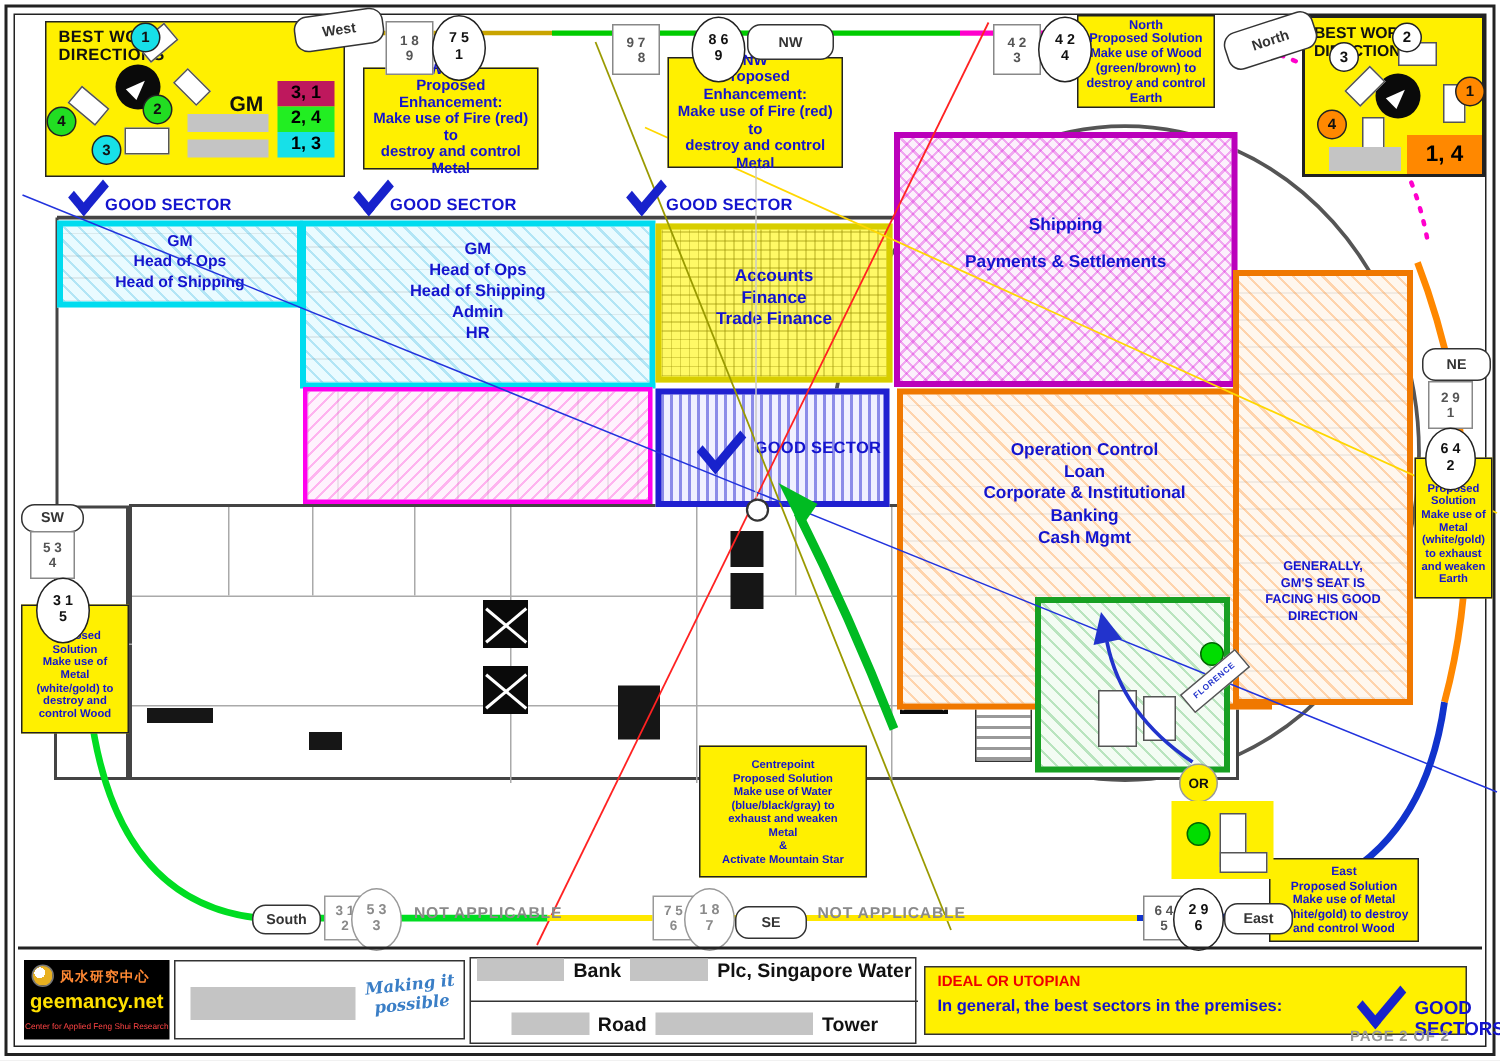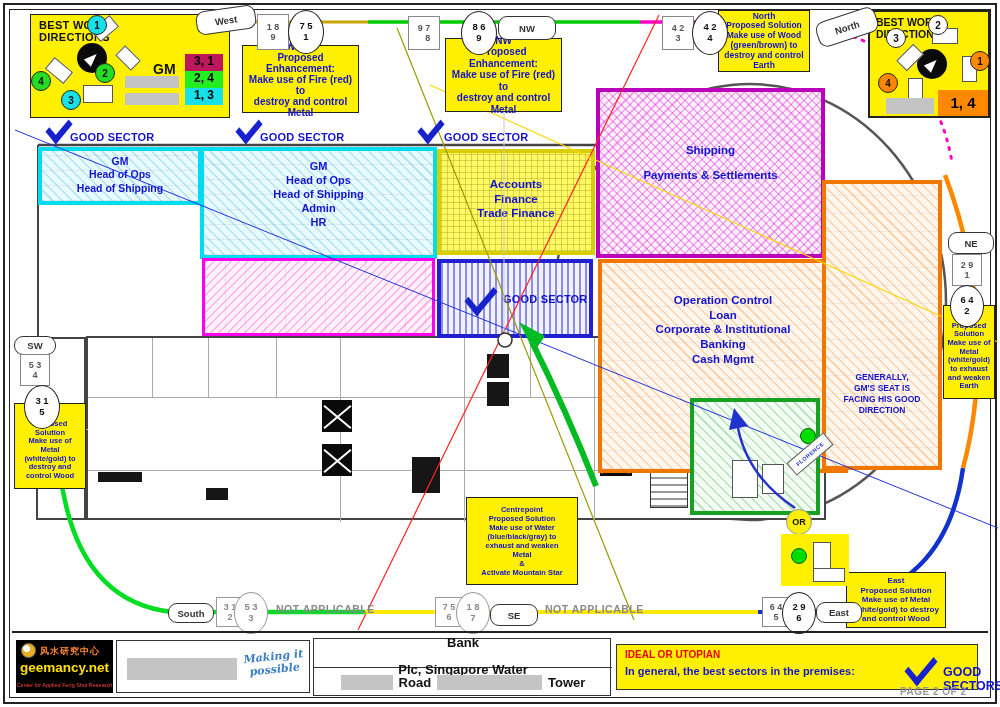--- a/index.html
+++ b/index.html
@@ -347,21 +347,21 @@
     <div class="abs" style="left:0;top:42px;width:97px;text-align:center;font-size:5.5px;color:#FF4444;">Center for Applied Feng Shui Research</div>
   </div>
 
   <div class="abs z6" style="left:116px;top:640px;width:194px;height:53px;background:#fff;border:1.5px solid #333;">
     <div class="blob" style="left:10px;top:17px;width:110px;height:22px;"></div>
     <div class="abs pre" style="left:126px;top:9px;width:62px;text-align:center;transform:rotate(-6deg);font-family:'DejaVu Serif',serif;font-style:italic;font-size:11px;color:#3A7EC6;font-weight:bold;">Making it
 possible</div>
   </div>
 
   <div class="abs z6" style="left:313px;top:638px;width:298px;height:58px;background:#fff;border:1.5px solid #333;">
-    <div class="abs" style="left:0;top:0;width:298px;height:29px;border-bottom:1.5px solid #333;display:flex;align-items:center;justify-content:center;gap:6px;font-weight:bold;font-size:13px;color:#111;box-sizing:border-box;flex-direction:column;">
+    <div class="abs" style="left:0;top:0;width:298px;height:29px;border-bottom:1.5px solid #333;display:flex;justify-content:center;gap:6px;font-weight:bold;font-size:13px;color:#111;box-sizing:border-box;">
       <span class="blob" style="position:static;width:58px;height:15px;display:inline-block;"></span>
       <span>Bank</span>
       <span class="blob" style="position:static;width:52px;height:15px;display:inline-block;"></span>
       <span>Plc, Singapore Water</span>
     </div>
     <div class="abs" style="left:0;top:29px;width:298px;height:29px;display:flex;align-items:center;justify-content:center;gap:6px;font-weight:bold;font-size:13px;color:#111;">
       <span class="blob" style="position:static;width:52px;height:15px;display:inline-block;"></span>
       <span>Road</span>
       <span class="blob" style="position:static;width:105px;height:15px;display:inline-block;"></span>
       <span>Tower</span>

